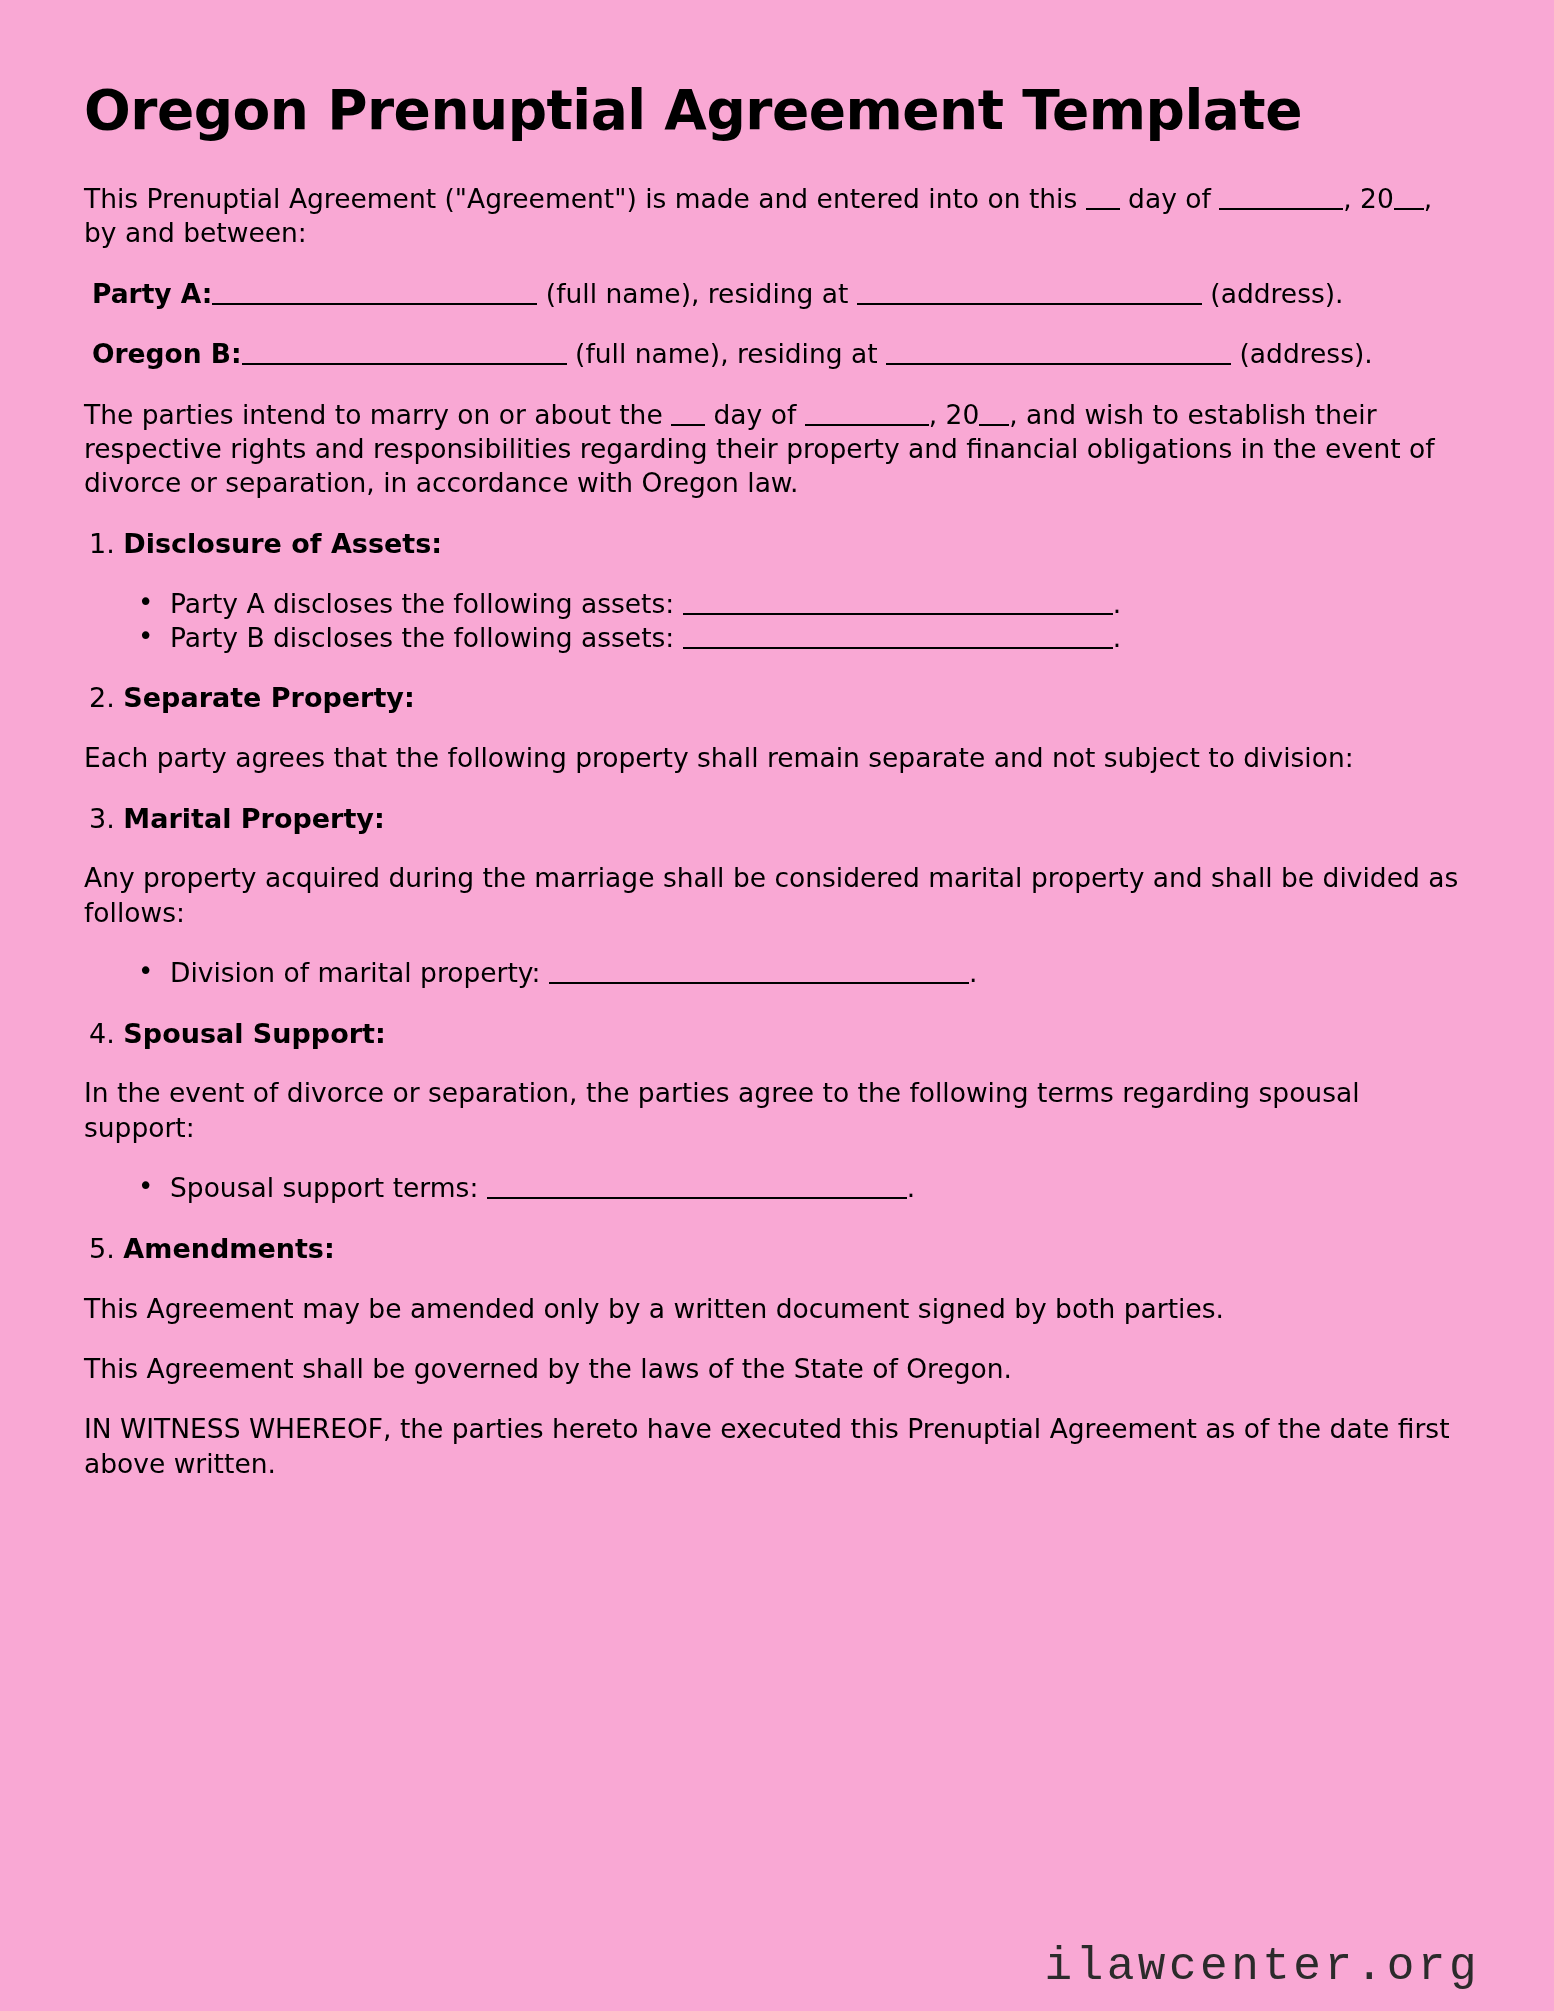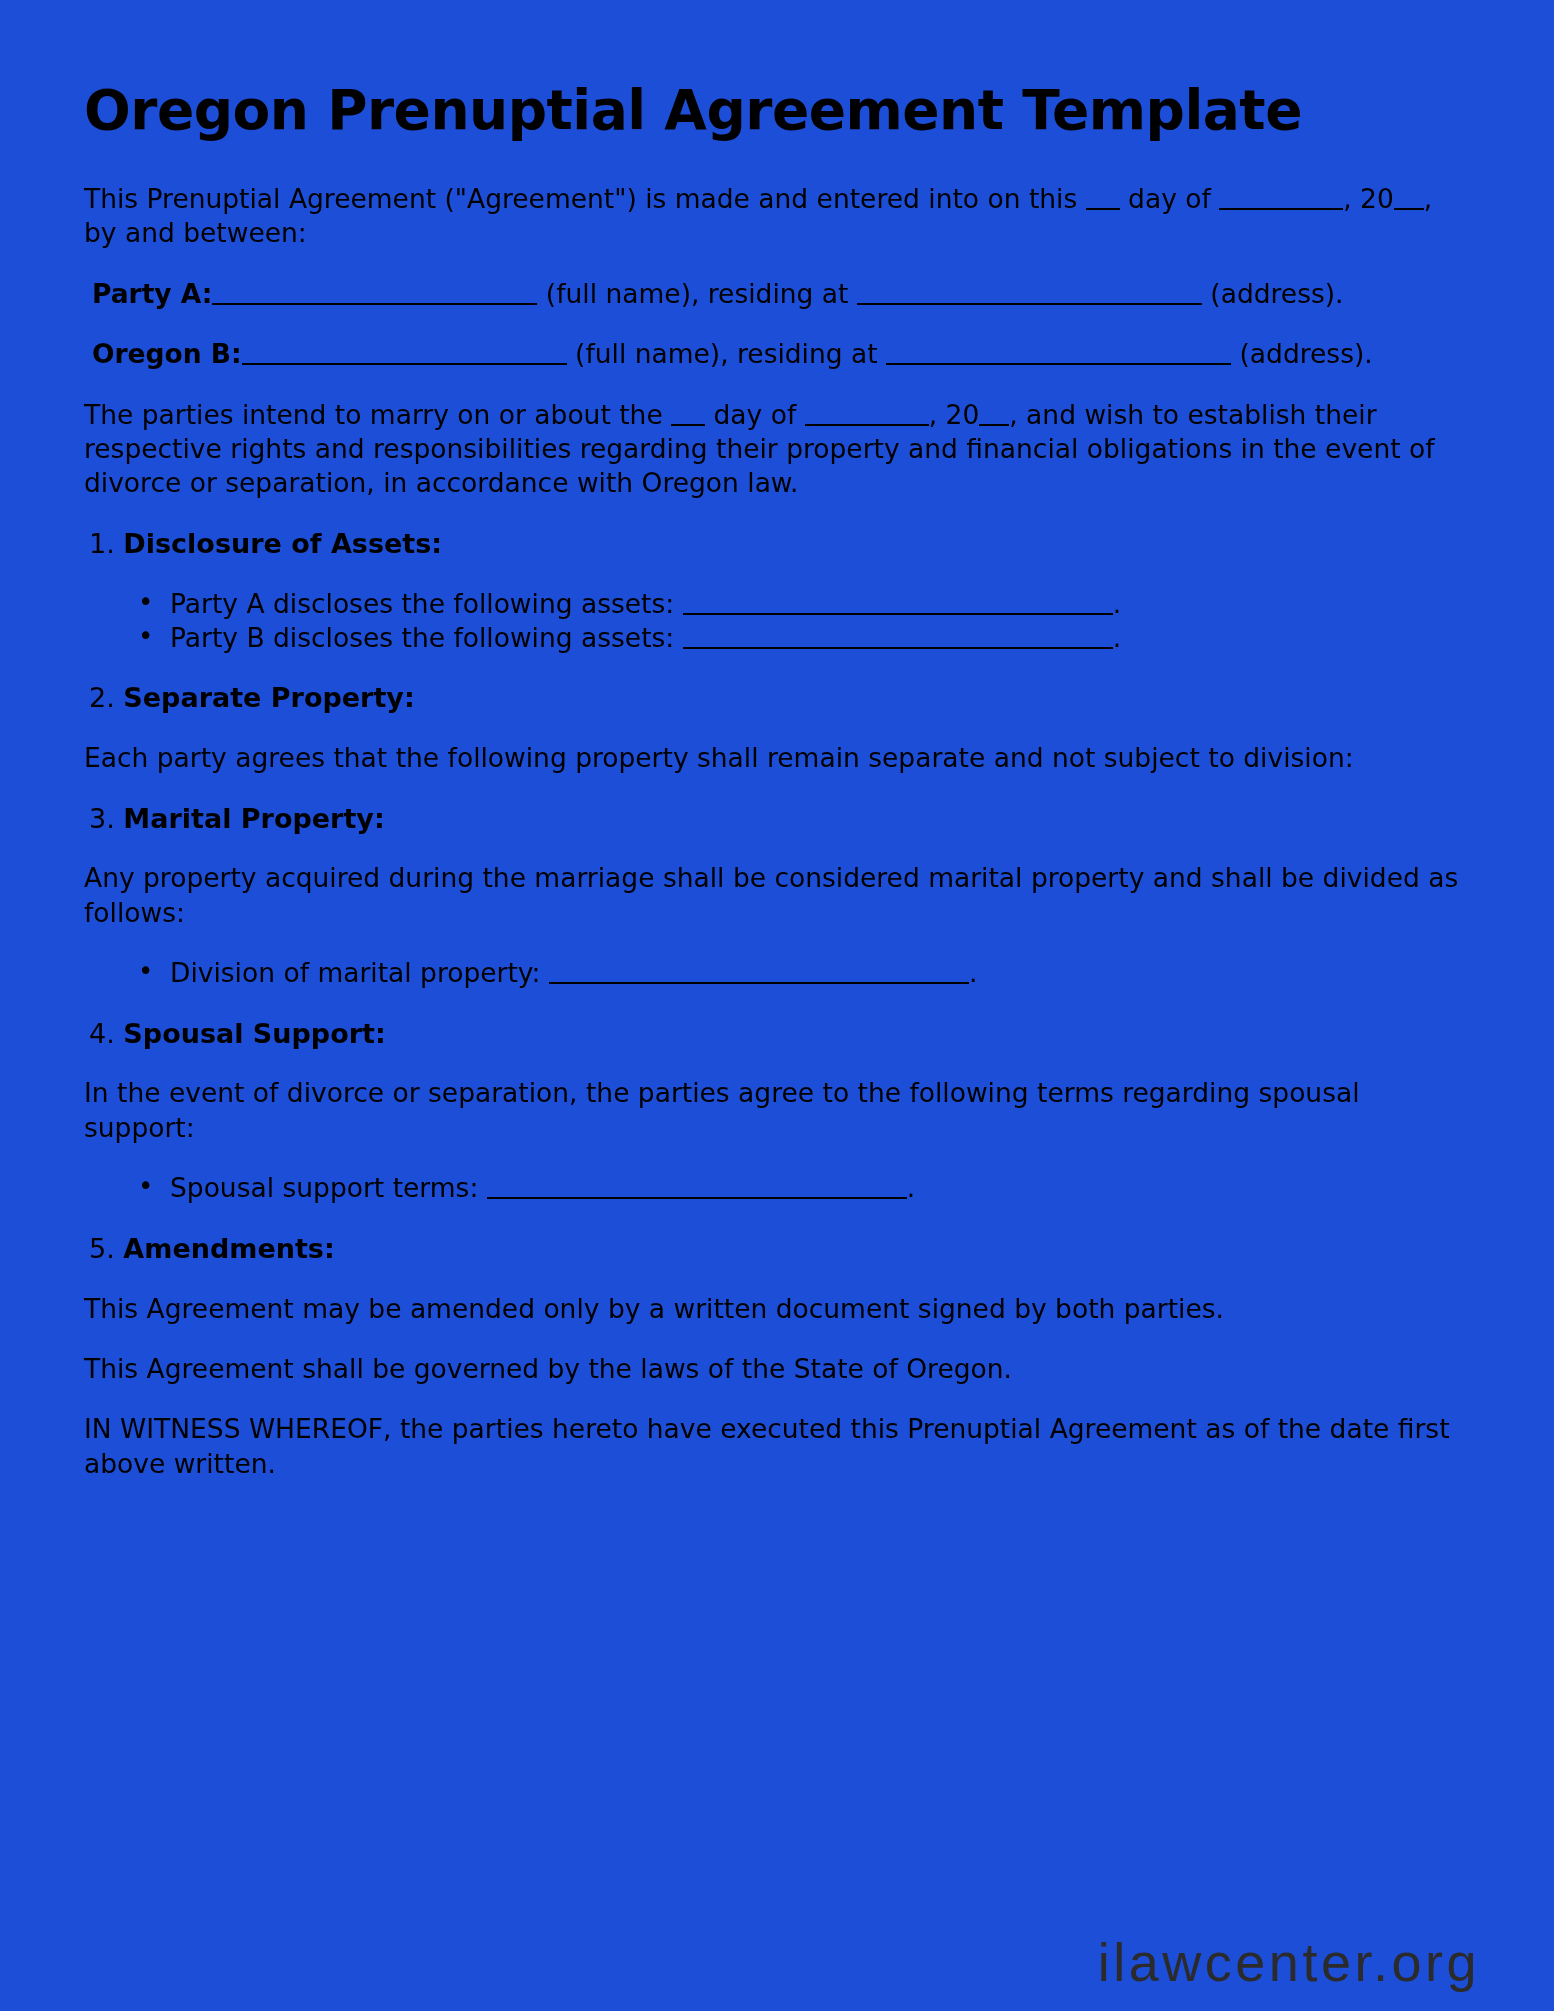--- a/index.html
+++ b/index.html
@@ -13,21 +13,21 @@
     position: relative;
     font-family: "DejaVu Sans", sans-serif;
     color: #000000;
     overflow: hidden;
   }
   .page {
     position: absolute;
     left: 0; top: 0;
     width: 1554px;
     height: 2011px;
-    background: #1d4ed8;
+    background: #f9a8d4;
     box-sizing: border-box;
     padding: 82px 88px 0 84px;
   }
   .doc-title {
     font-size: 55px;
     font-weight: bold;
     letter-spacing: -0.5px;
     line-height: 1.05;
     margin: 0 0 42px 0;
     white-space: nowrap;
@@ -84,22 +84,22 @@
     position: absolute;
     left: 8px;
     top: -1px;
     font-size: 26px;
     line-height: 1.30;
   }
   .watermark {
     position: absolute;
     right: 74px;
     bottom: 18px;
-    font-family: Liberation Sans, sans-serif;
-    font-size: 54px;
+    font-family: Liberation Mono, monospace;
+    font-size: 46px;
     letter-spacing: 3.5px;
     color: #2b2b2b;
     white-space: nowrap;
   }
 </style>
 </head>
 <body>
 
 <div class="page">
 

